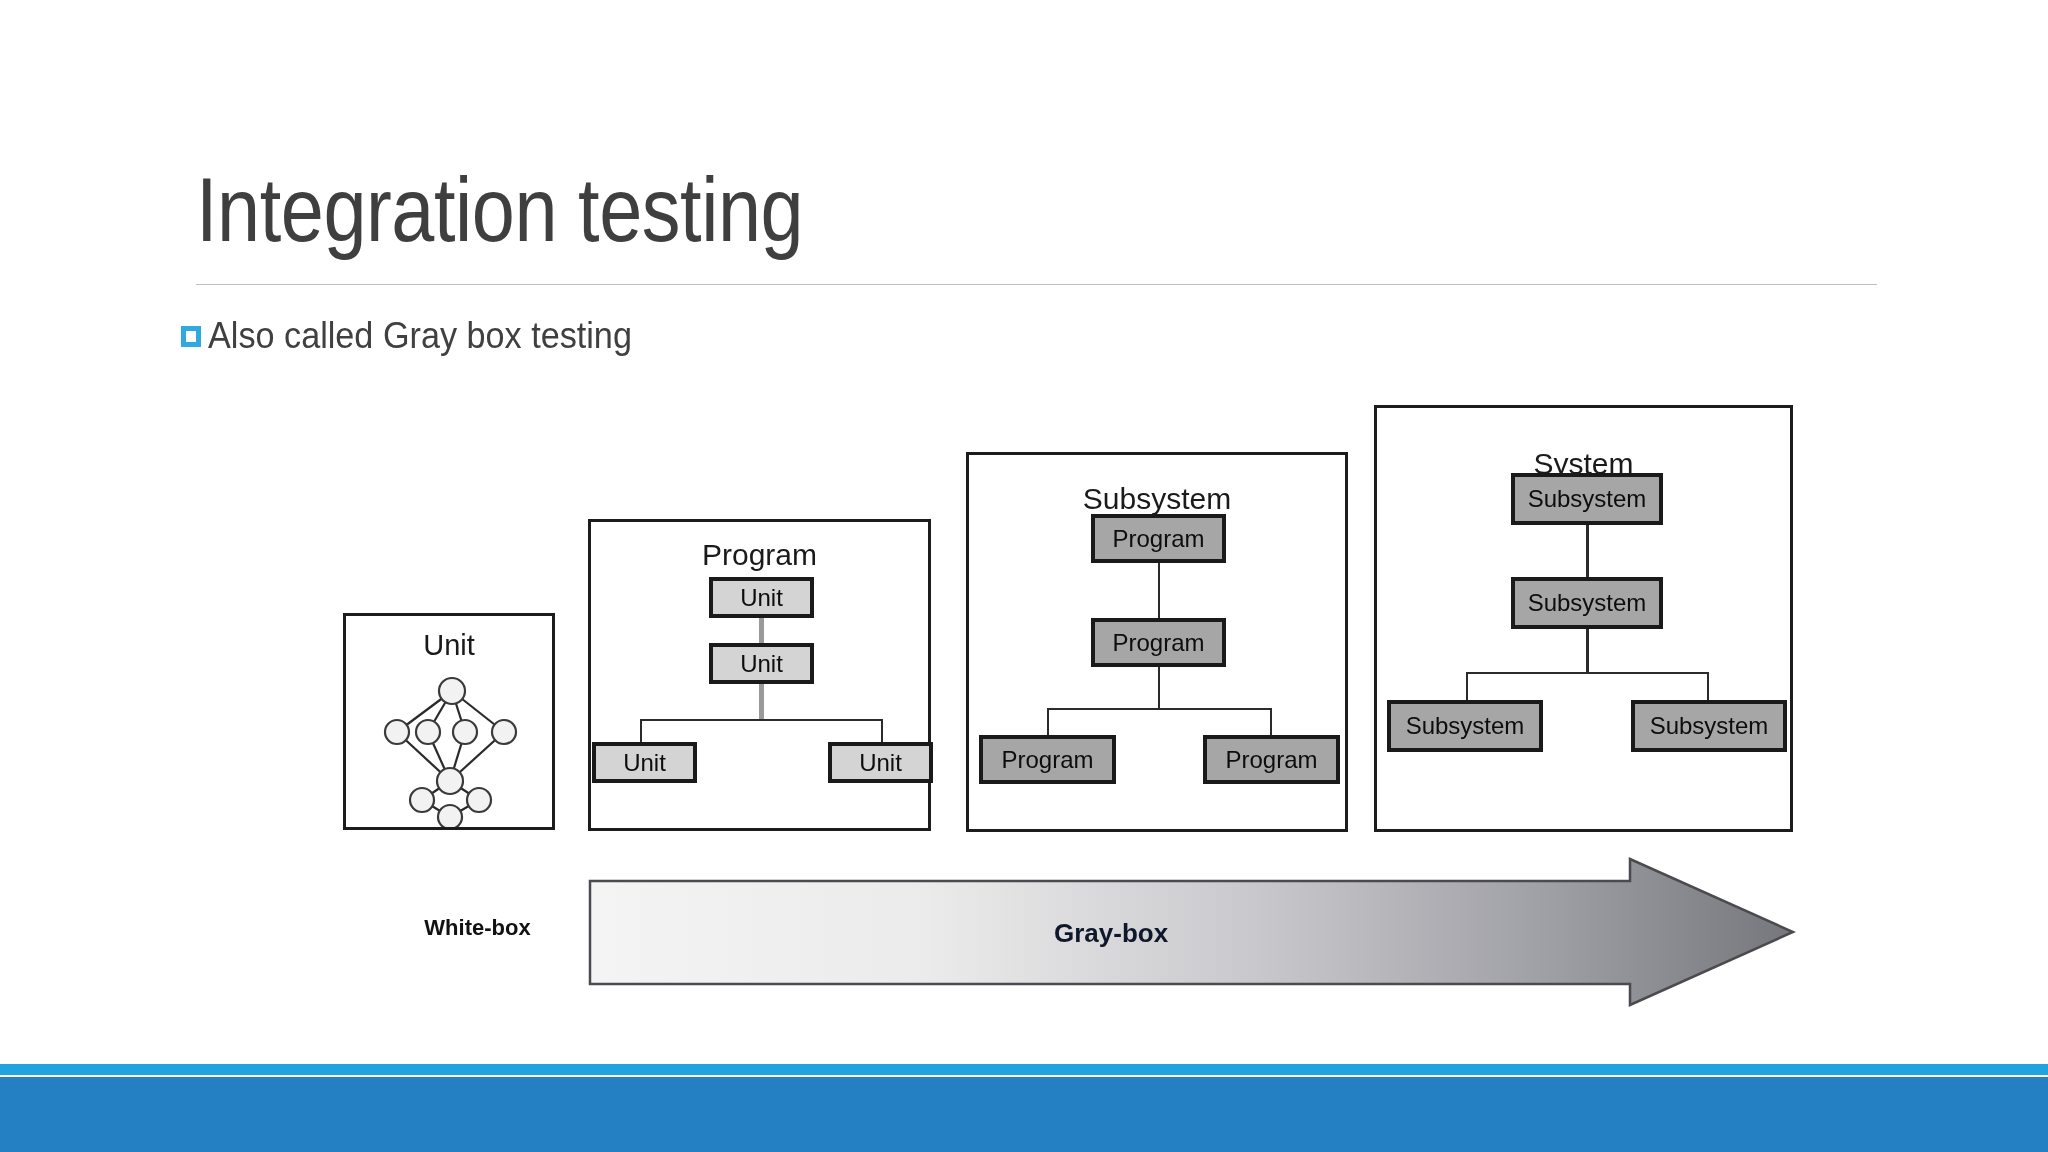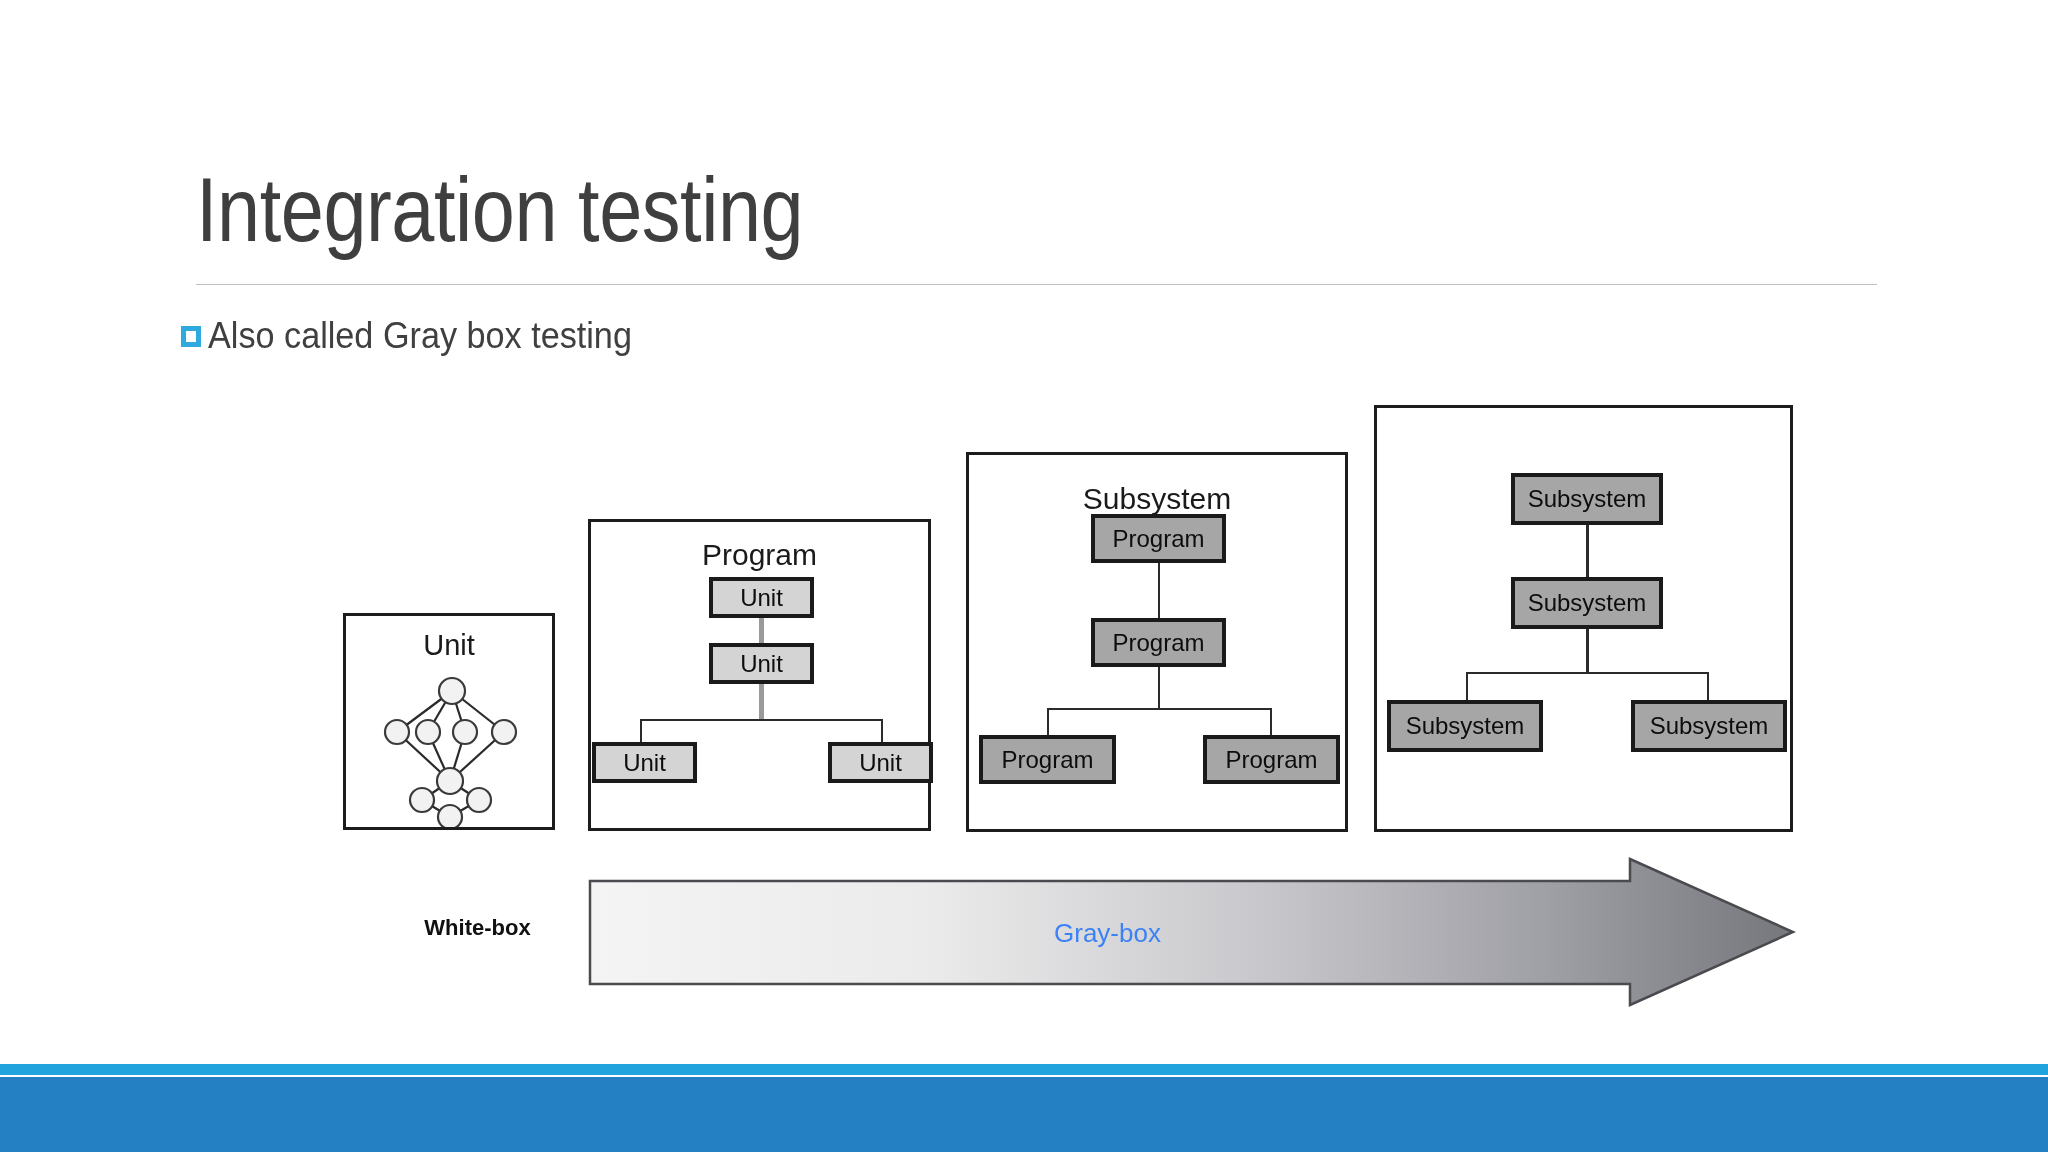--- a/index.html
+++ b/index.html
@@ -133,22 +133,22 @@
     font-weight: bold;
     color: #111111;
     white-space: nowrap;
   }
   #graybox-label {
     position: absolute;
     left: 1054px;
     top: 918px;
     font-family: "Liberation Sans", sans-serif;
     font-size: 26px;
-    font-weight: normal;
-    color: #3b82f6;
+    font-weight: bold;
+    color: #0f172a;
     white-space: nowrap;
     z-index: 4;
   }
 
   
   #bottom-strip {
     position: absolute;
     left: 0;
     top: 1064px;
     width: 2048px;
@@ -271,20 +271,21 @@
     </div>
     <div class="nodebox fill-mid" style="left:10px; top:280px; width:137px; height:49px; font-size:24px;">
       <span>Program</span>
     </div>
     <div class="nodebox fill-mid" style="left:234px; top:280px; width:137px; height:49px; font-size:24px;">
       <span>Program</span>
     </div>
   </div>
 
   <div class="panel" style="left:1374px; top:405px; width:419px; height:427px;">
+    <div class="panel-title" style="top:39px; font-size:30px;">System</div>
 
     <div class="conn conn-dark" style="left:209px; top:117px; width:3px; height:58px;"></div>
     <div class="conn conn-dark" style="left:209px; top:221px; width:3px; height:44px;"></div>
     <div class="conn conn-dark" style="left:89px; top:264px; width:243px; height:2px;"></div>
     <div class="conn conn-dark" style="left:89px; top:264px; width:2px; height:29px;"></div>
     <div class="conn conn-dark" style="left:330px; top:264px; width:2px; height:29px;"></div>
 
     <div class="nodebox fill-mid" style="left:134px; top:65px; width:152px; height:52px; font-size:24px;">
       <span>Subsystem</span>
     </div>

